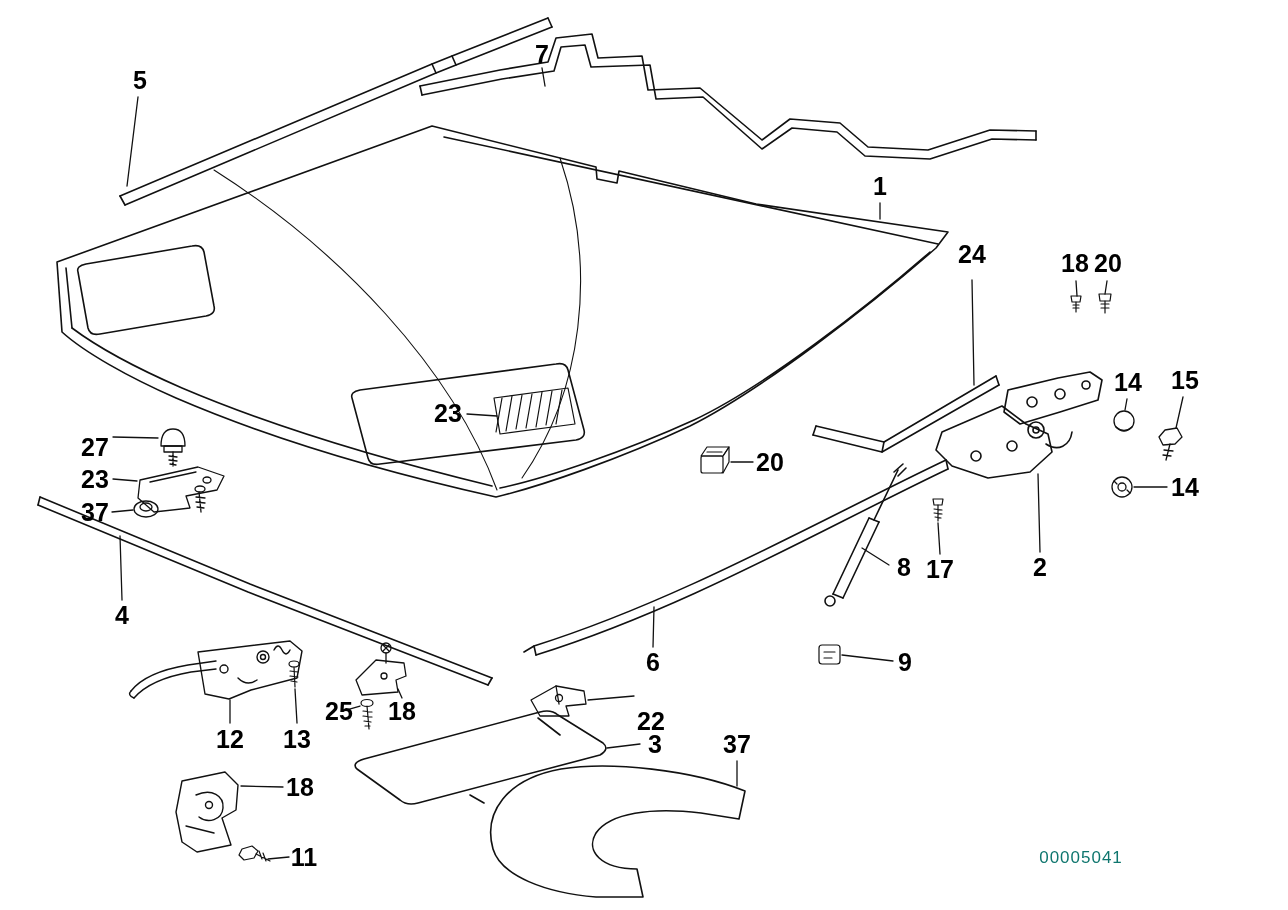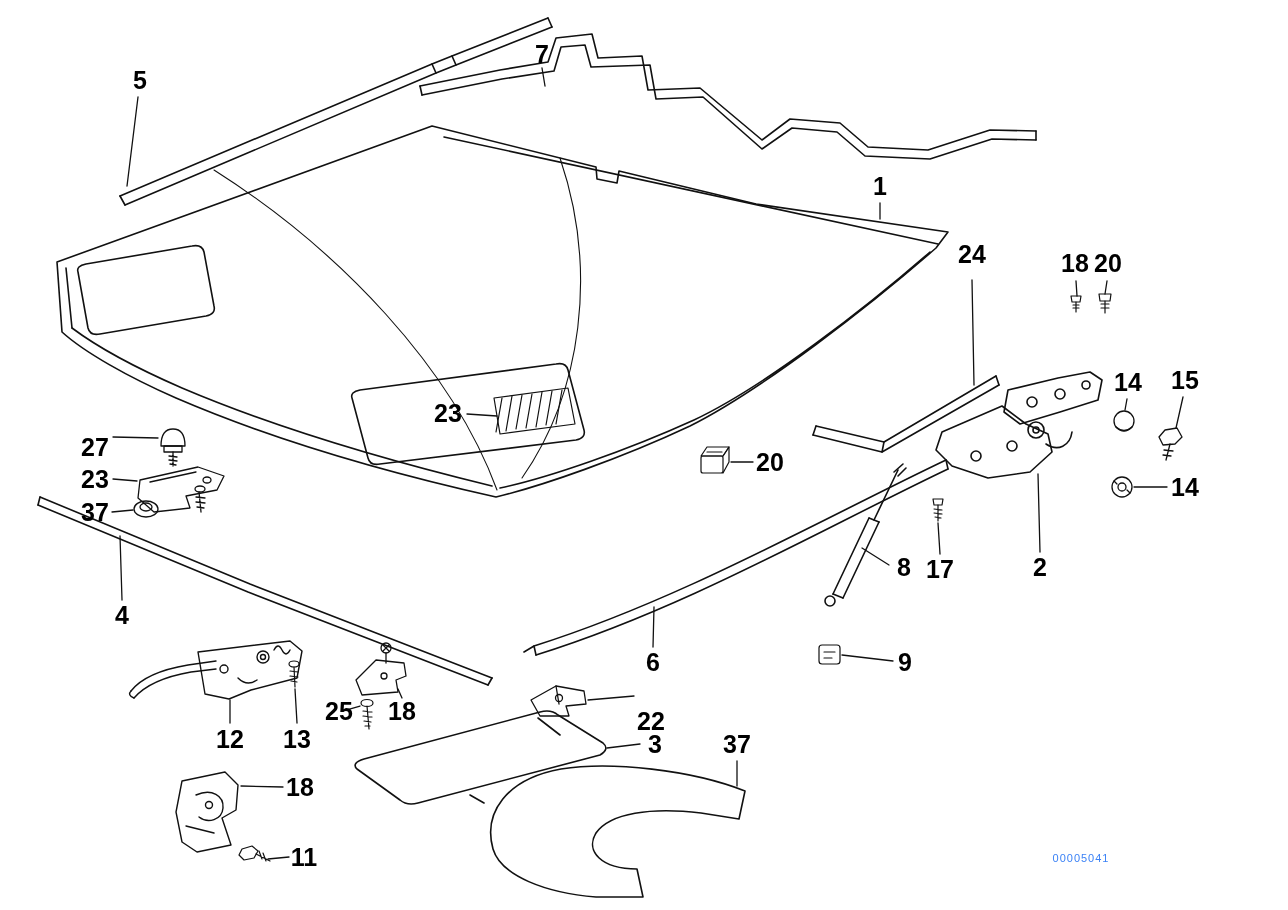--- a/index.html
+++ b/index.html
@@ -1,22 +1,22 @@
 <!DOCTYPE html>
 <html><head>
 <meta charset="utf-8">
 <style>
   html,body{margin:0;padding:0;background:#fff;}
   #stage{position:relative;width:1288px;height:910px;background:#ffffff;overflow:hidden;
          font-family:"Liberation Sans", sans-serif;}
   #drawing{position:absolute;left:0;top:0;}
   .callout{position:absolute;transform:translate(-50%,-50%);font-weight:700;font-size:25px;
            color:#000;line-height:1;user-select:none;cursor:pointer;}
-  .drawing-number{position:absolute;transform:translate(-50%,-50%);font-size:11px;
-           letter-spacing:1px;color:#3b82f6;}
+  .drawing-number{position:absolute;transform:translate(-50%,-50%);font-size:17px;
+           letter-spacing:1px;color:#0f766e;}
 </style>
 </head>
 <body>
 
 <div id="stage">
 
   <svg id="drawing" width="1288" height="910" viewBox="0 0 1288 910" xmlns="http://www.w3.org/2000/svg">
     <g stroke="#111" fill="none" stroke-width="1.6" stroke-linejoin="round" stroke-linecap="round">
 
       <g>

